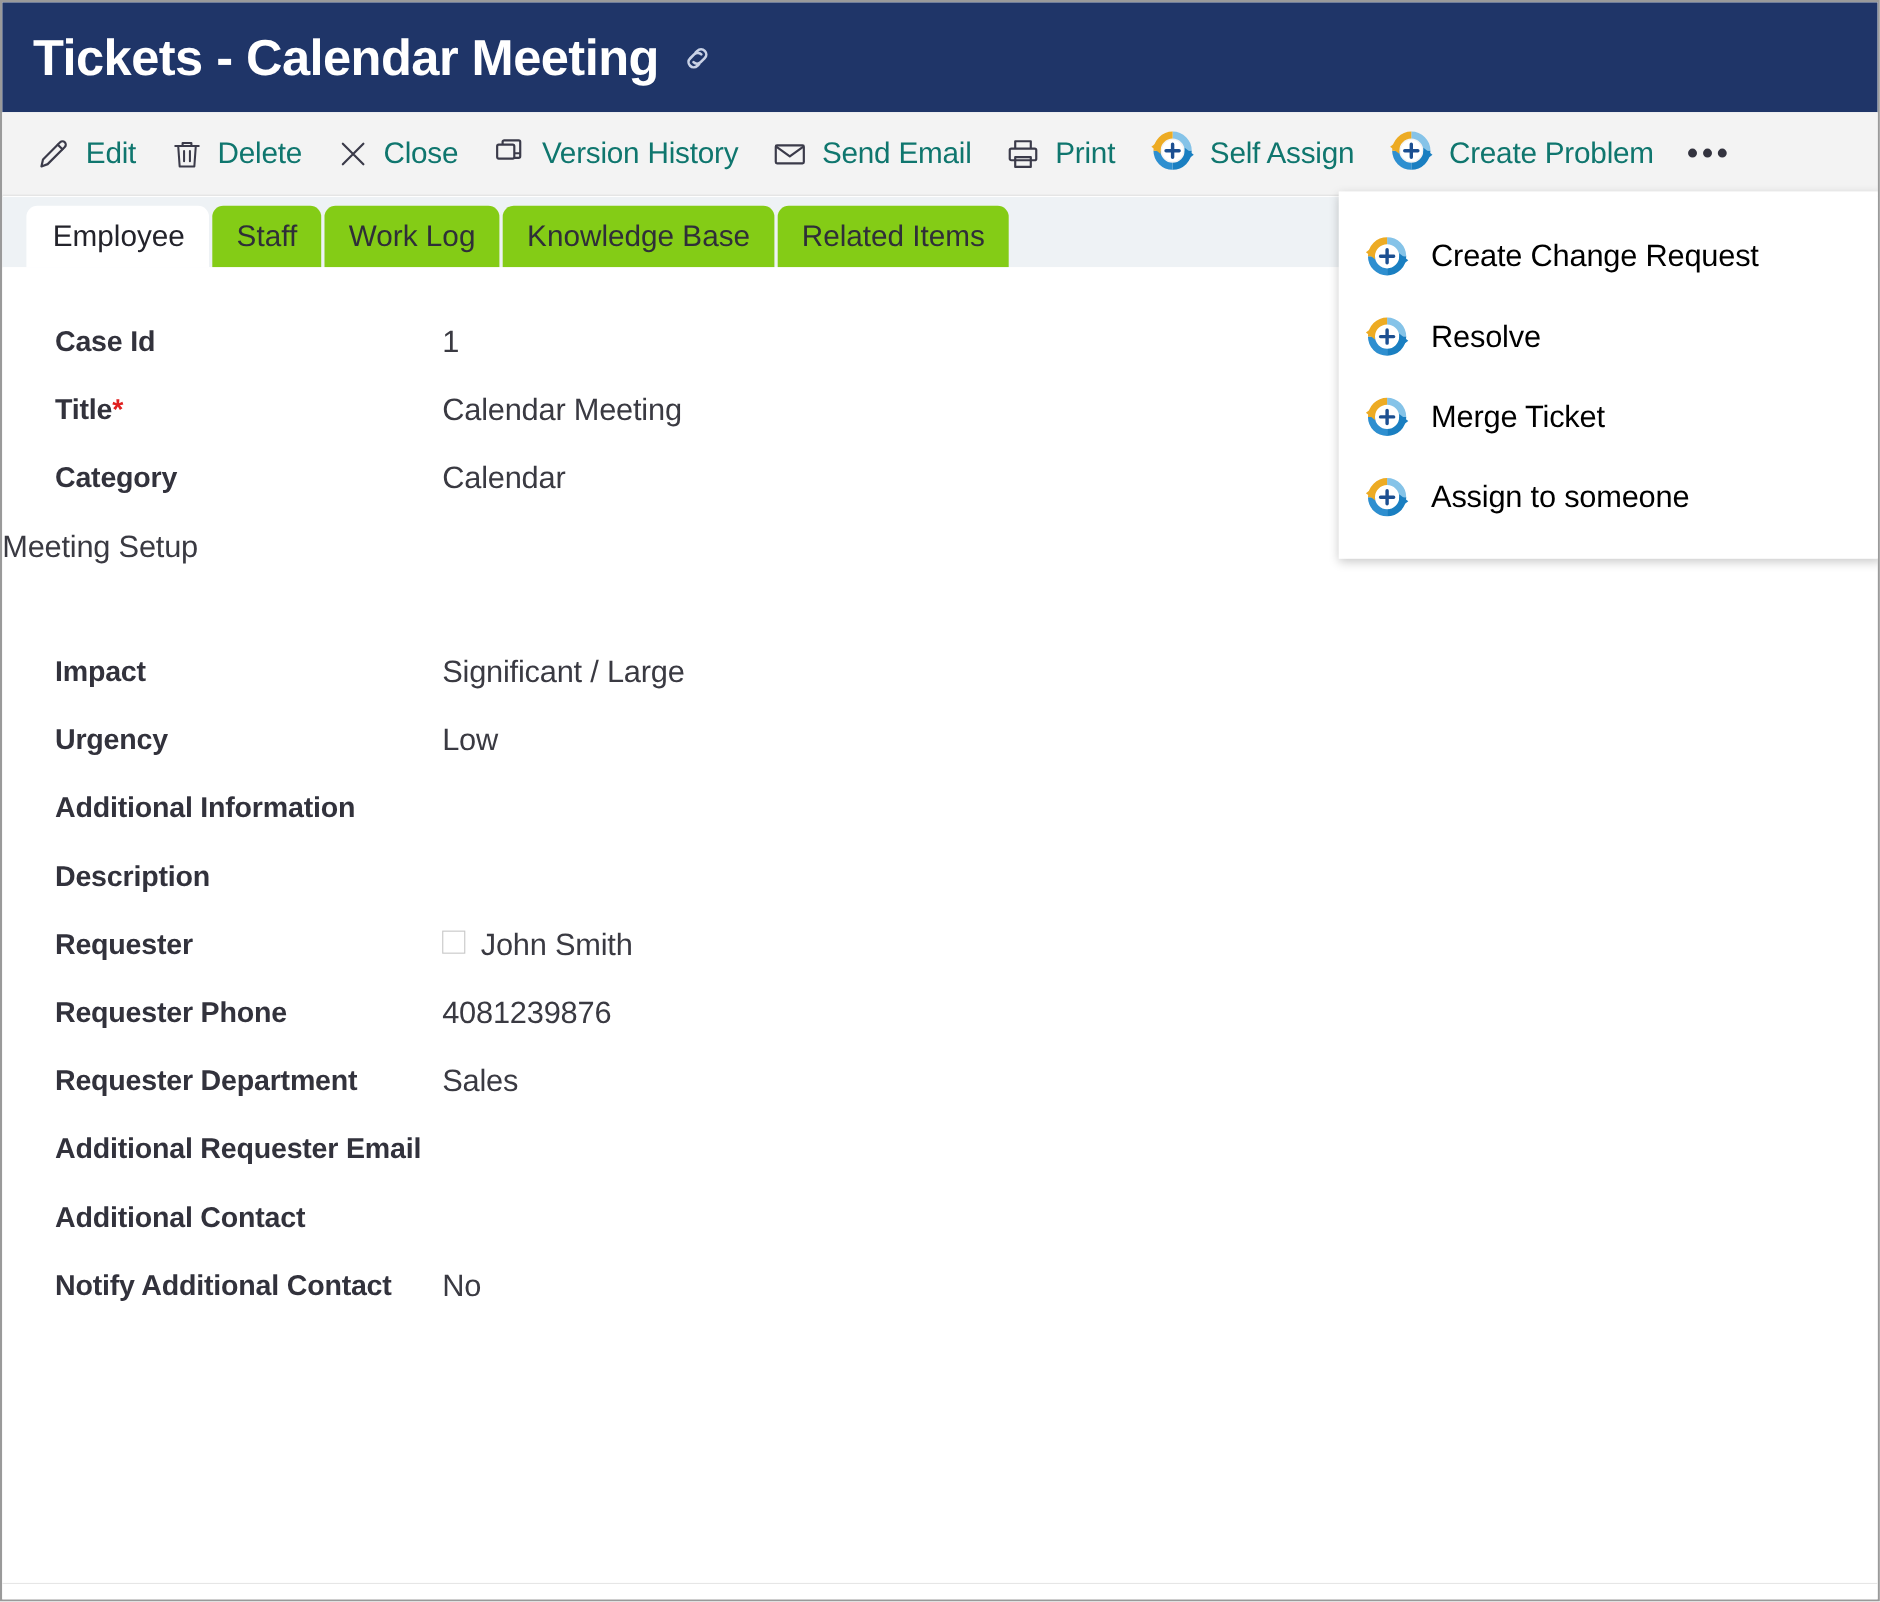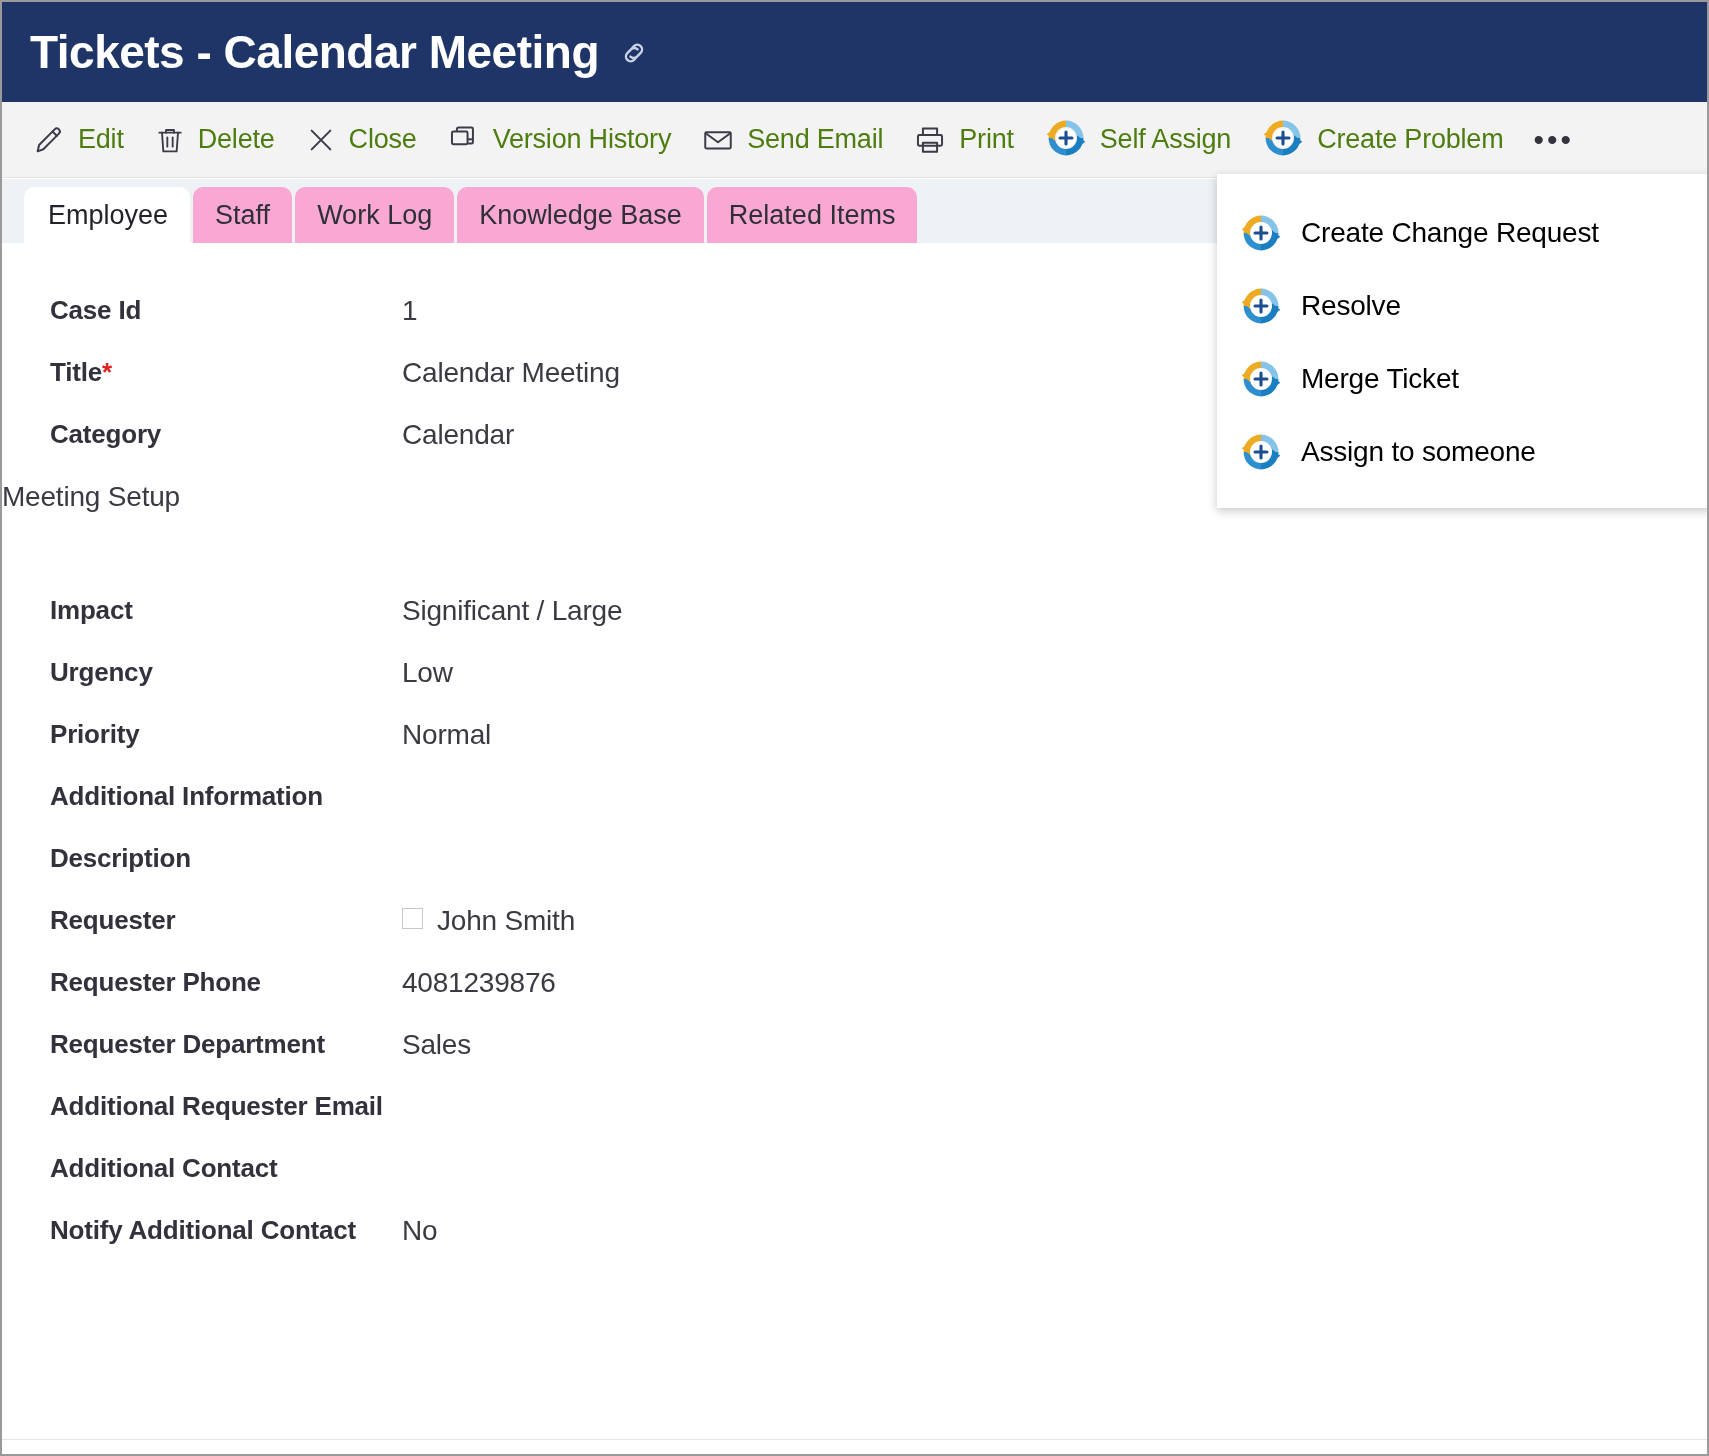--- a/index.html
+++ b/index.html
@@ -67,21 +67,21 @@
     white-space: nowrap;
   }
   .tb-icon {
     display: inline-flex;
     align-items: center;
     justify-content: center;
     margin-right: 12px;
   }
   .tb-label {
     font-size: 27px;
-    color: #4d7c0f;
+    color: #0f766e;
     font-family: "Liberation Sans", sans-serif;
     letter-spacing: -0.2px;
   }
   .tb-ellipsis {
     font-size: 30px;
     color: #33333f;
     letter-spacing: 3px;
     line-height: 1;
     cursor: pointer;
     margin-left: -8px;
@@ -101,21 +101,21 @@
     display: flex;
     align-items: flex-end;
     box-sizing: border-box;
     padding-left: 22px;
   }
   .tab {
     height: 56px;
     display: flex;
     align-items: center;
     padding: 0 22px;
-    background: #f9a8d4;
+    background: #84cc16;
     color: #2f2f38;
     font-size: 27px;
     border-radius: 10px 10px 0 0;
     margin-right: 3px;
     cursor: pointer;
     white-space: nowrap;
   }
   .tab.active {
     background: #ffffff;
     color: #23232b;
@@ -415,24 +415,20 @@
     <div class="row gap-before">
       <div class="label">Impact</div>
       <div class="value">Significant / Large</div>
     </div>
 
     <div class="row">
       <div class="label">Urgency</div>
       <div class="value">Low</div>
     </div>
 
-    <div class="row">
-      <div class="label">Priority</div>
-      <div class="value">Normal</div>
-    </div>
 
     <div class="row">
       <div class="label">Additional Information</div>
       <div class="value"></div>
     </div>
 
     <div class="row">
       <div class="label">Description</div>
       <div class="value"></div>
     </div>

